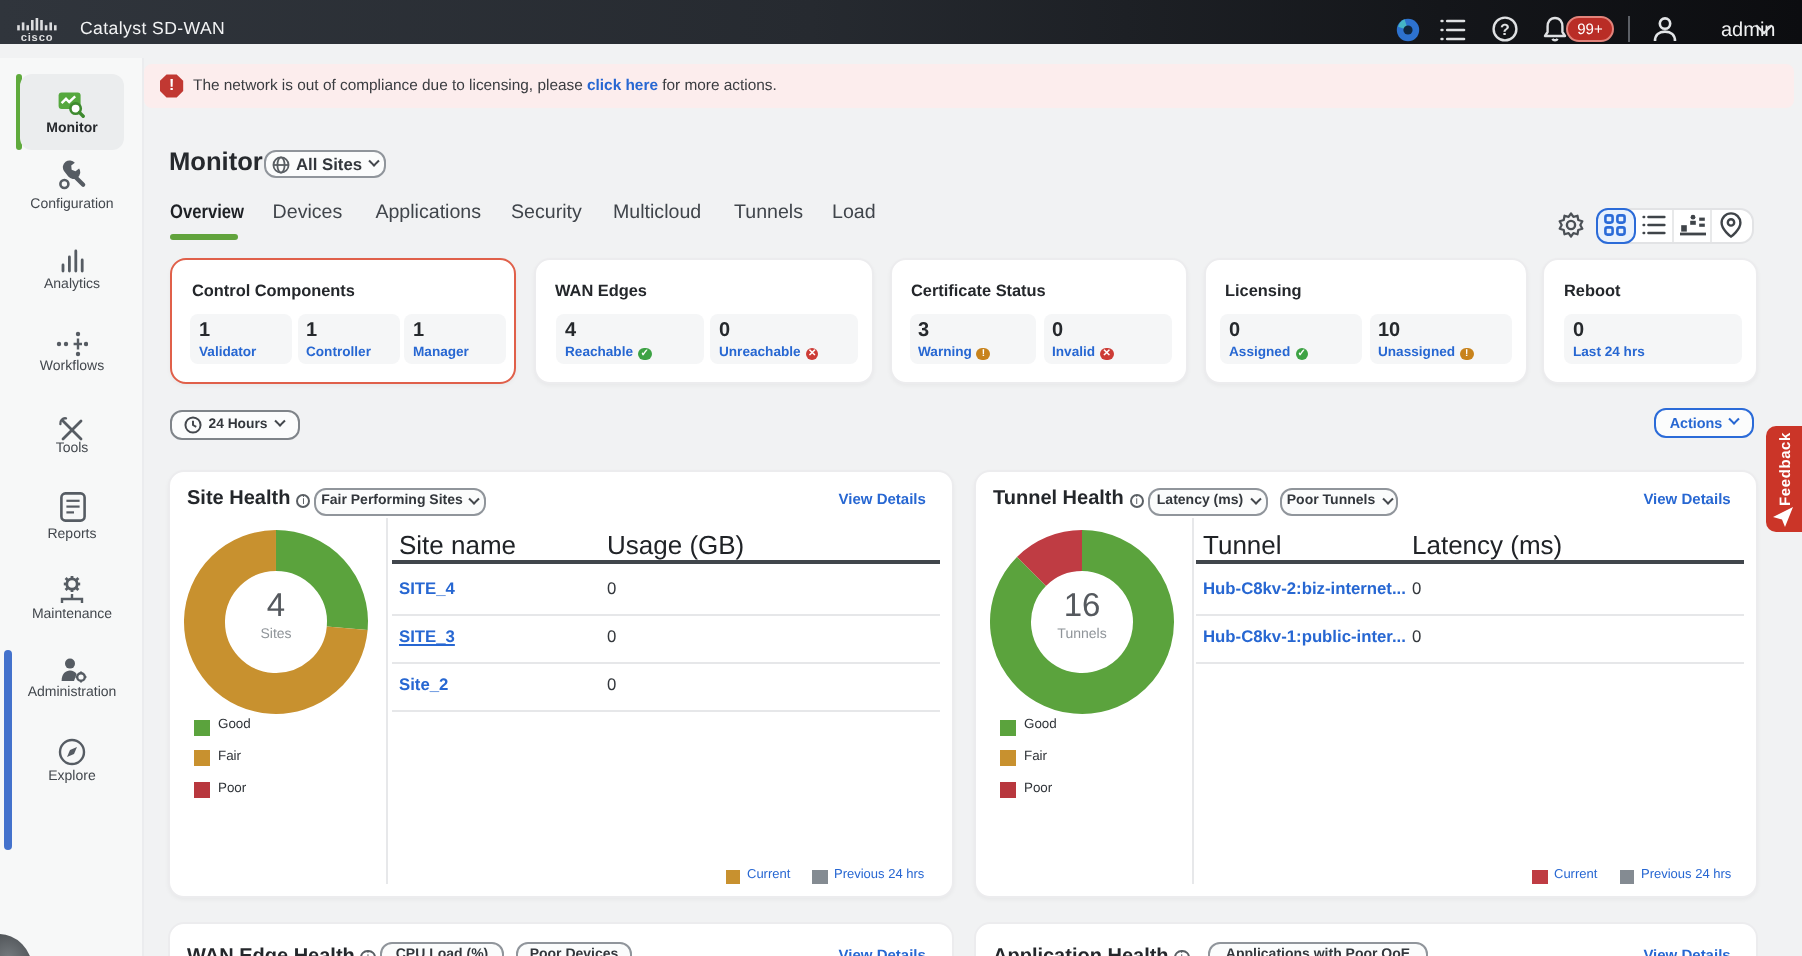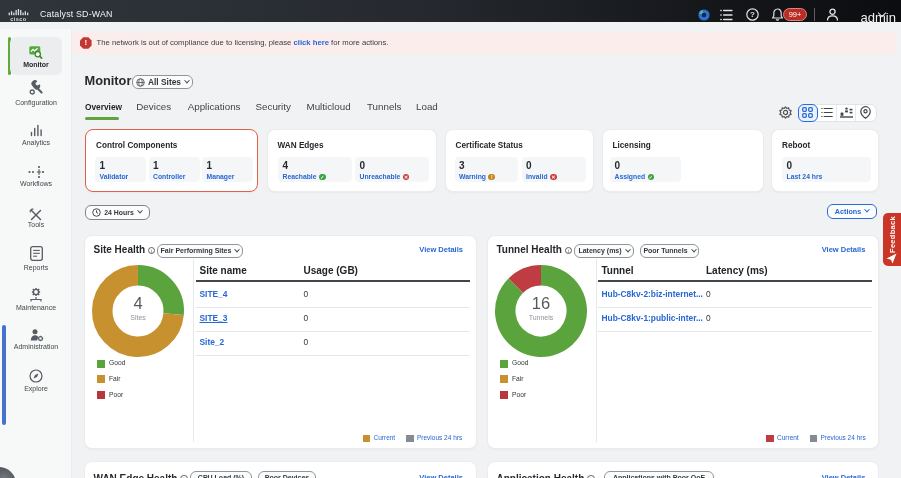--- a/index.html
+++ b/index.html
@@ -54,21 +54,21 @@
 .b-org { background:#c8831c; }
 
 
 .panel { position:absolute; top:235px; height:214px; background:#fff; border:1px solid #ececee; border-radius:8px; box-shadow:0 1px 2px rgba(0,0,0,.04); }
 .p-ttl { position:absolute; font-size:10px; line-height:1; font-weight:bold; color:#24272b; }
 .info { display:inline-block; width:7.5px; height:7.5px; border:1px solid #5a5f64; border-radius:50%; font-size:5.5px; line-height:7px; text-align:center; color:#5a5f64; font-weight:normal; vertical-align:0.5px; }
 .vdet { position:absolute; font-size:7.5px; line-height:1; font-weight:bold; color:#2767d2; }
 .legend-sq { position:absolute; width:8px; height:8px; }
 .leg-lab { position:absolute; font-size:6.7px; line-height:1; color:#2f3338; }
 .vline { position:absolute; width:1px; background:#e7e8ea; }
-.th { position:absolute; font-size:10px; line-height:1; font-weight:bold; color:#202327; }
+.th { position:absolute; font-size:13px; line-height:1; font-weight:normal; color:#202327; }
 .hline { position:absolute; height:1.5px; background:#41464c; }
 .rlink { position:absolute; font-size:8.4px; line-height:1; font-weight:bold; color:#2767d2; }
 .rval { position:absolute; font-size:8.4px; line-height:1; color:#33373c; }
 .rsep { position:absolute; height:1px; background:#e6e7e9; }
 .bleg { position:absolute; font-size:6.5px; line-height:1; color:#2767d2; }
 .bsq { position:absolute; width:7.5px; height:7.5px; }
 
 
 #feedback { left:883px; top:213px; width:18px; height:53px; background:#cb3528; border-radius:5px 0 0 5px; }
 #feedback span { position:absolute; left:4.5px; top:3px; writing-mode:vertical-rl; transform:rotate(180deg); color:#fff; font-size:7.5px; font-weight:bold; letter-spacing:.3px; }
@@ -119,21 +119,21 @@
   <svg class="abs" style="left:771px;top:8px" width="13" height="13" viewBox="0 0 13 13">
     <path d="M6.5 1 C4 1 2.8 3 2.8 5.2 L2.8 8 L1.5 10 L11.5 10 L10.2 8 L10.2 5.2 C10.2 3 9 1 6.5 1 Z" fill="none" stroke="#dfe1e3" stroke-width="1.2" stroke-linejoin="round"></path>
     <path d="M5.2 11.4 A1.5 1.5 0 0 0 7.8 11.4" fill="none" stroke="#dfe1e3" stroke-width="1.2"></path>
   </svg>
   <div class="abs" style="left:783px;top:8px;width:24px;height:13px;background:#b92d26;border:1px solid #e2837b;border-radius:7px;color:#fff;font-size:7.5px;font-weight:normal;text-align:center;line-height:11px;">99+</div>
   <div class="abs" style="left:814px;top:8px;width:1px;height:13px;background:#5c6066;"></div>
   <svg class="abs" style="left:826px;top:8px" width="13" height="13" viewBox="0 0 13 13">
     <circle cx="6.5" cy="3.8" r="2.6" fill="none" stroke="#e3e5e7" stroke-width="1.3"></circle>
     <path d="M1.5 12.5 C1.5 9.3 3.6 7.8 6.5 7.8 C9.4 7.8 11.5 9.3 11.5 12.5" fill="none" stroke="#e3e5e7" stroke-width="1.3"></path>
   </svg>
-  <div class="abs" style="left:847.5px;top:11px;color:#f0f1f2;font-size:13px;line-height:1;padding-left:13px;">admin</div>
+  <div class="abs" style="left:847.5px;top:11px;color:#f0f1f2;font-size:10px;line-height:1;padding-left:13px;">admin</div>
   <div class="abs" style="left:879px;top:10px;width:6px;height:6px;border-right:1.5px solid #e3e5e7;border-bottom:1.5px solid #e3e5e7;transform:rotate(45deg);"></div>
 </div>
 
 <div class="abs" id="sidebar">
   <div id="mon-bar"></div>
       <div id="mon-box"></div>
   <div id="side-scroll"></div>
 
   <svg class="abs" style="left:29px;top:16.5px" width="14" height="13" viewBox="0 0 14 13">
     <rect x="0.3" y="0.3" width="11" height="8.2" rx="1.5" fill="#55a83e"></rect>
@@ -340,20 +340,24 @@
         <div class="num">0</div>
         <div class="lab">Invalid <span class="badge b-red">✕</span></div>
       </div>
 </div>
 <div class="card" style="left:601.5px;width:162px;">
   <div class="ttl">Licensing</div>
   <div class="sbox" style="left:7.5px;width:71px;">
         <div class="num">0</div>
         <div class="lab">Assigned <span class="badge b-green">✓</span></div>
       </div>
+  <div class="sbox" style="left:82px;width:71.5px;">
+        <div class="num">10</div>
+        <div class="lab">Unassigned <span class="badge b-org">!</span></div>
+      </div>
 </div>
 <div class="card" style="left:771px;width:108px;">
   <div class="ttl">Reboot</div>
   <div class="sbox" style="left:10px;width:89px;">
         <div class="num">0</div>
         <div class="lab">Last 24 hrs</div>
       </div>
 </div>
 
 <div class="pill" style="left:84.5px;top:205px;width:65px;height:14.5px;font-size:6.9px;border-width:1.2px;border-color:#7f8489;">

